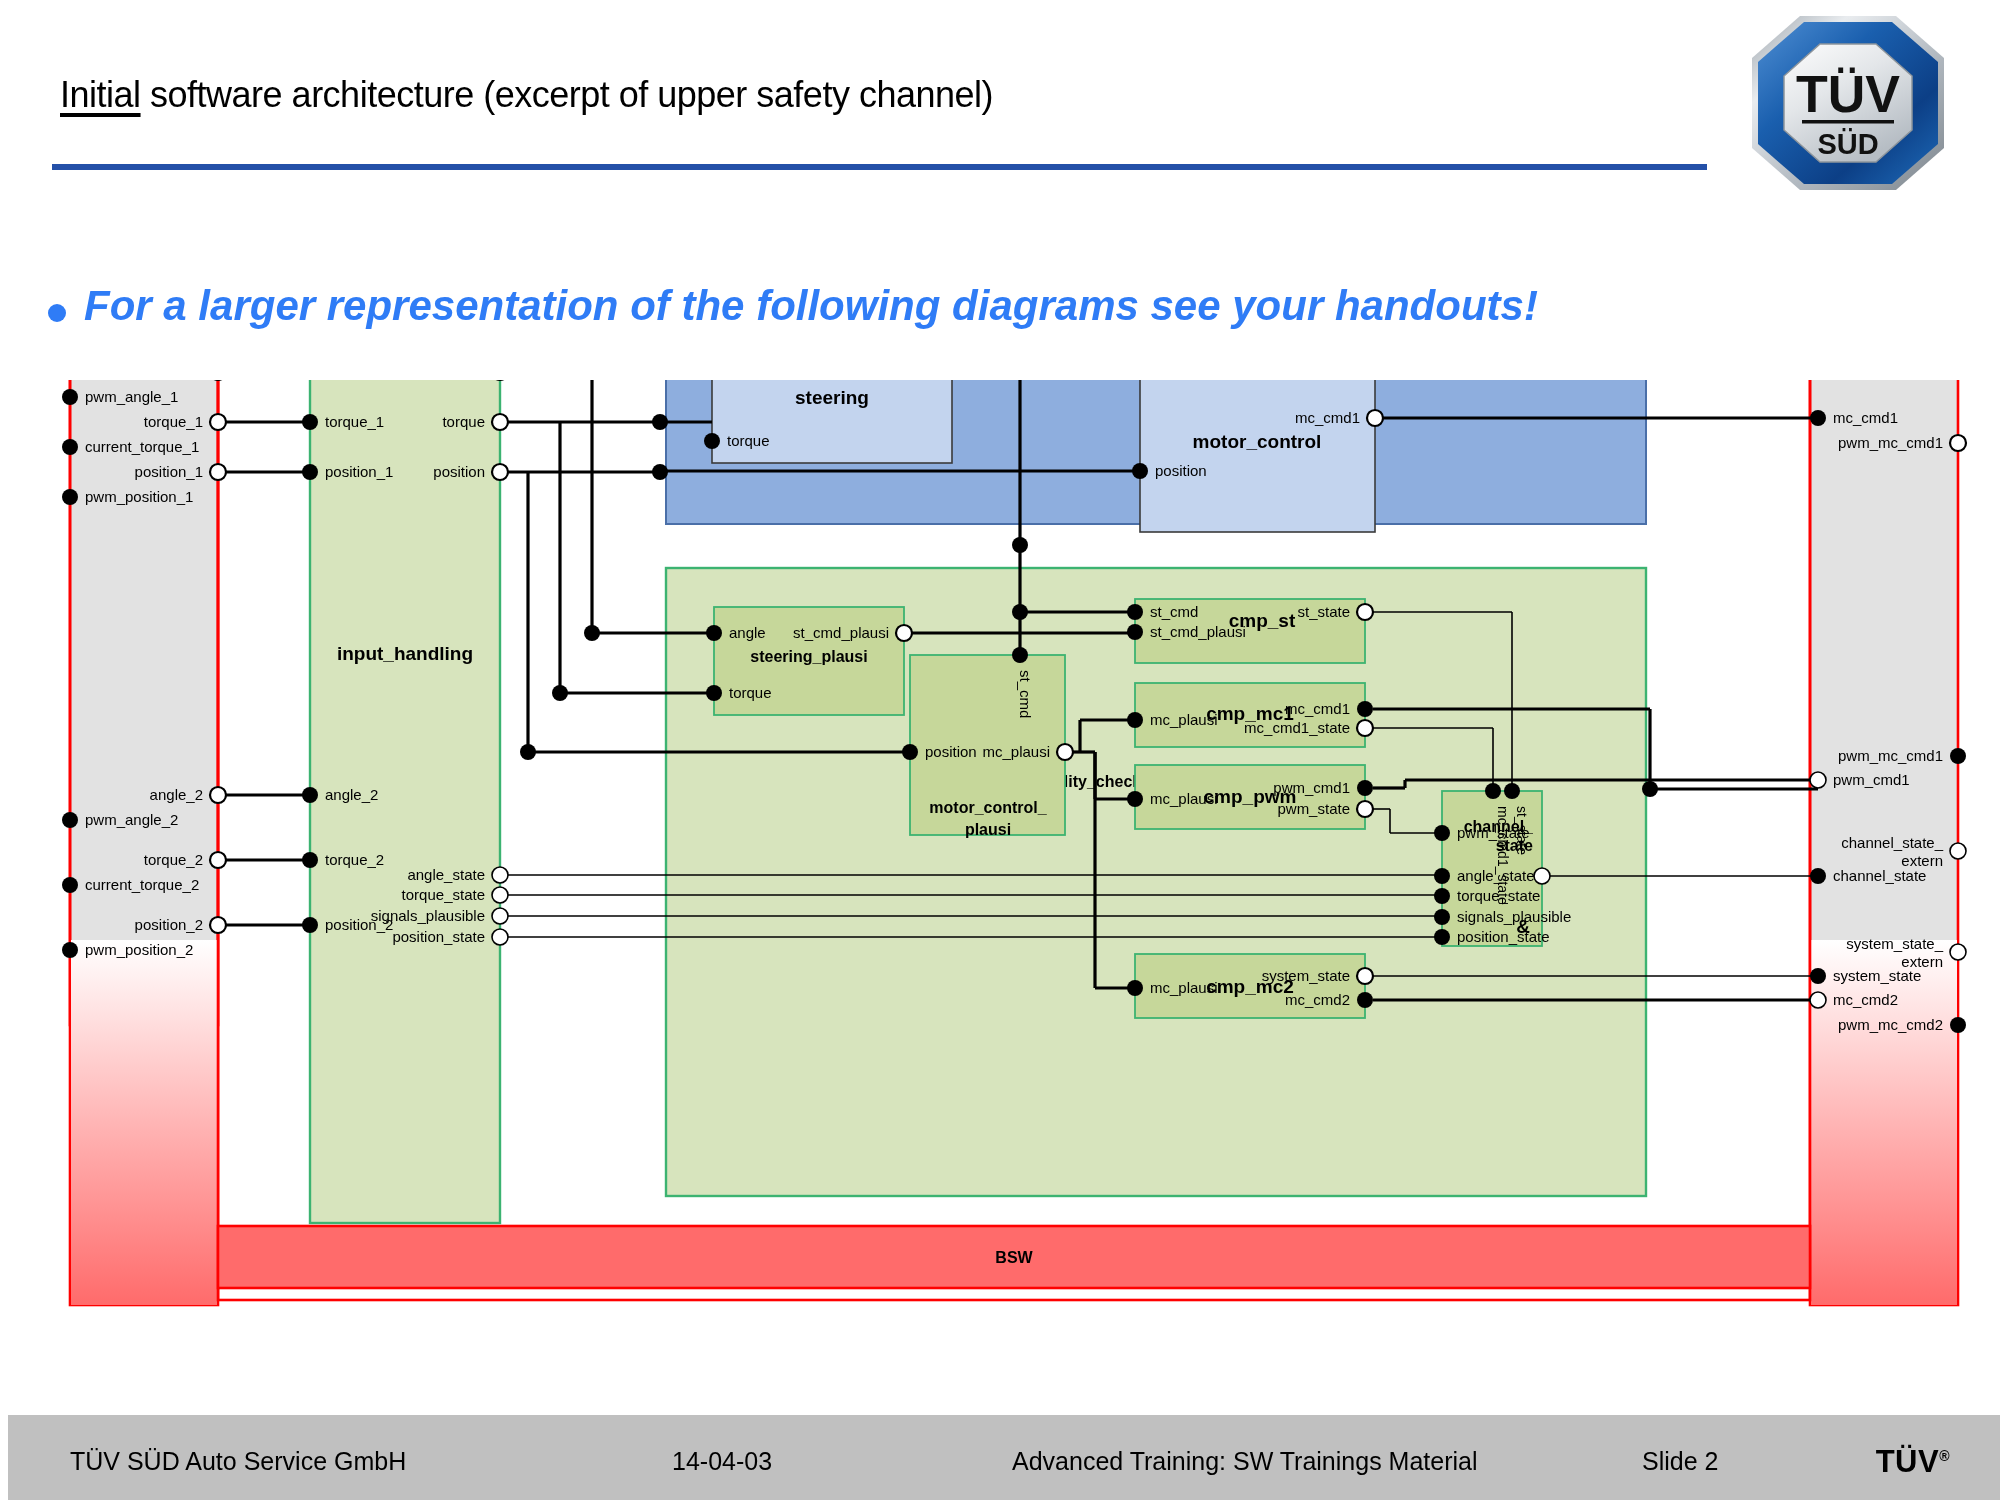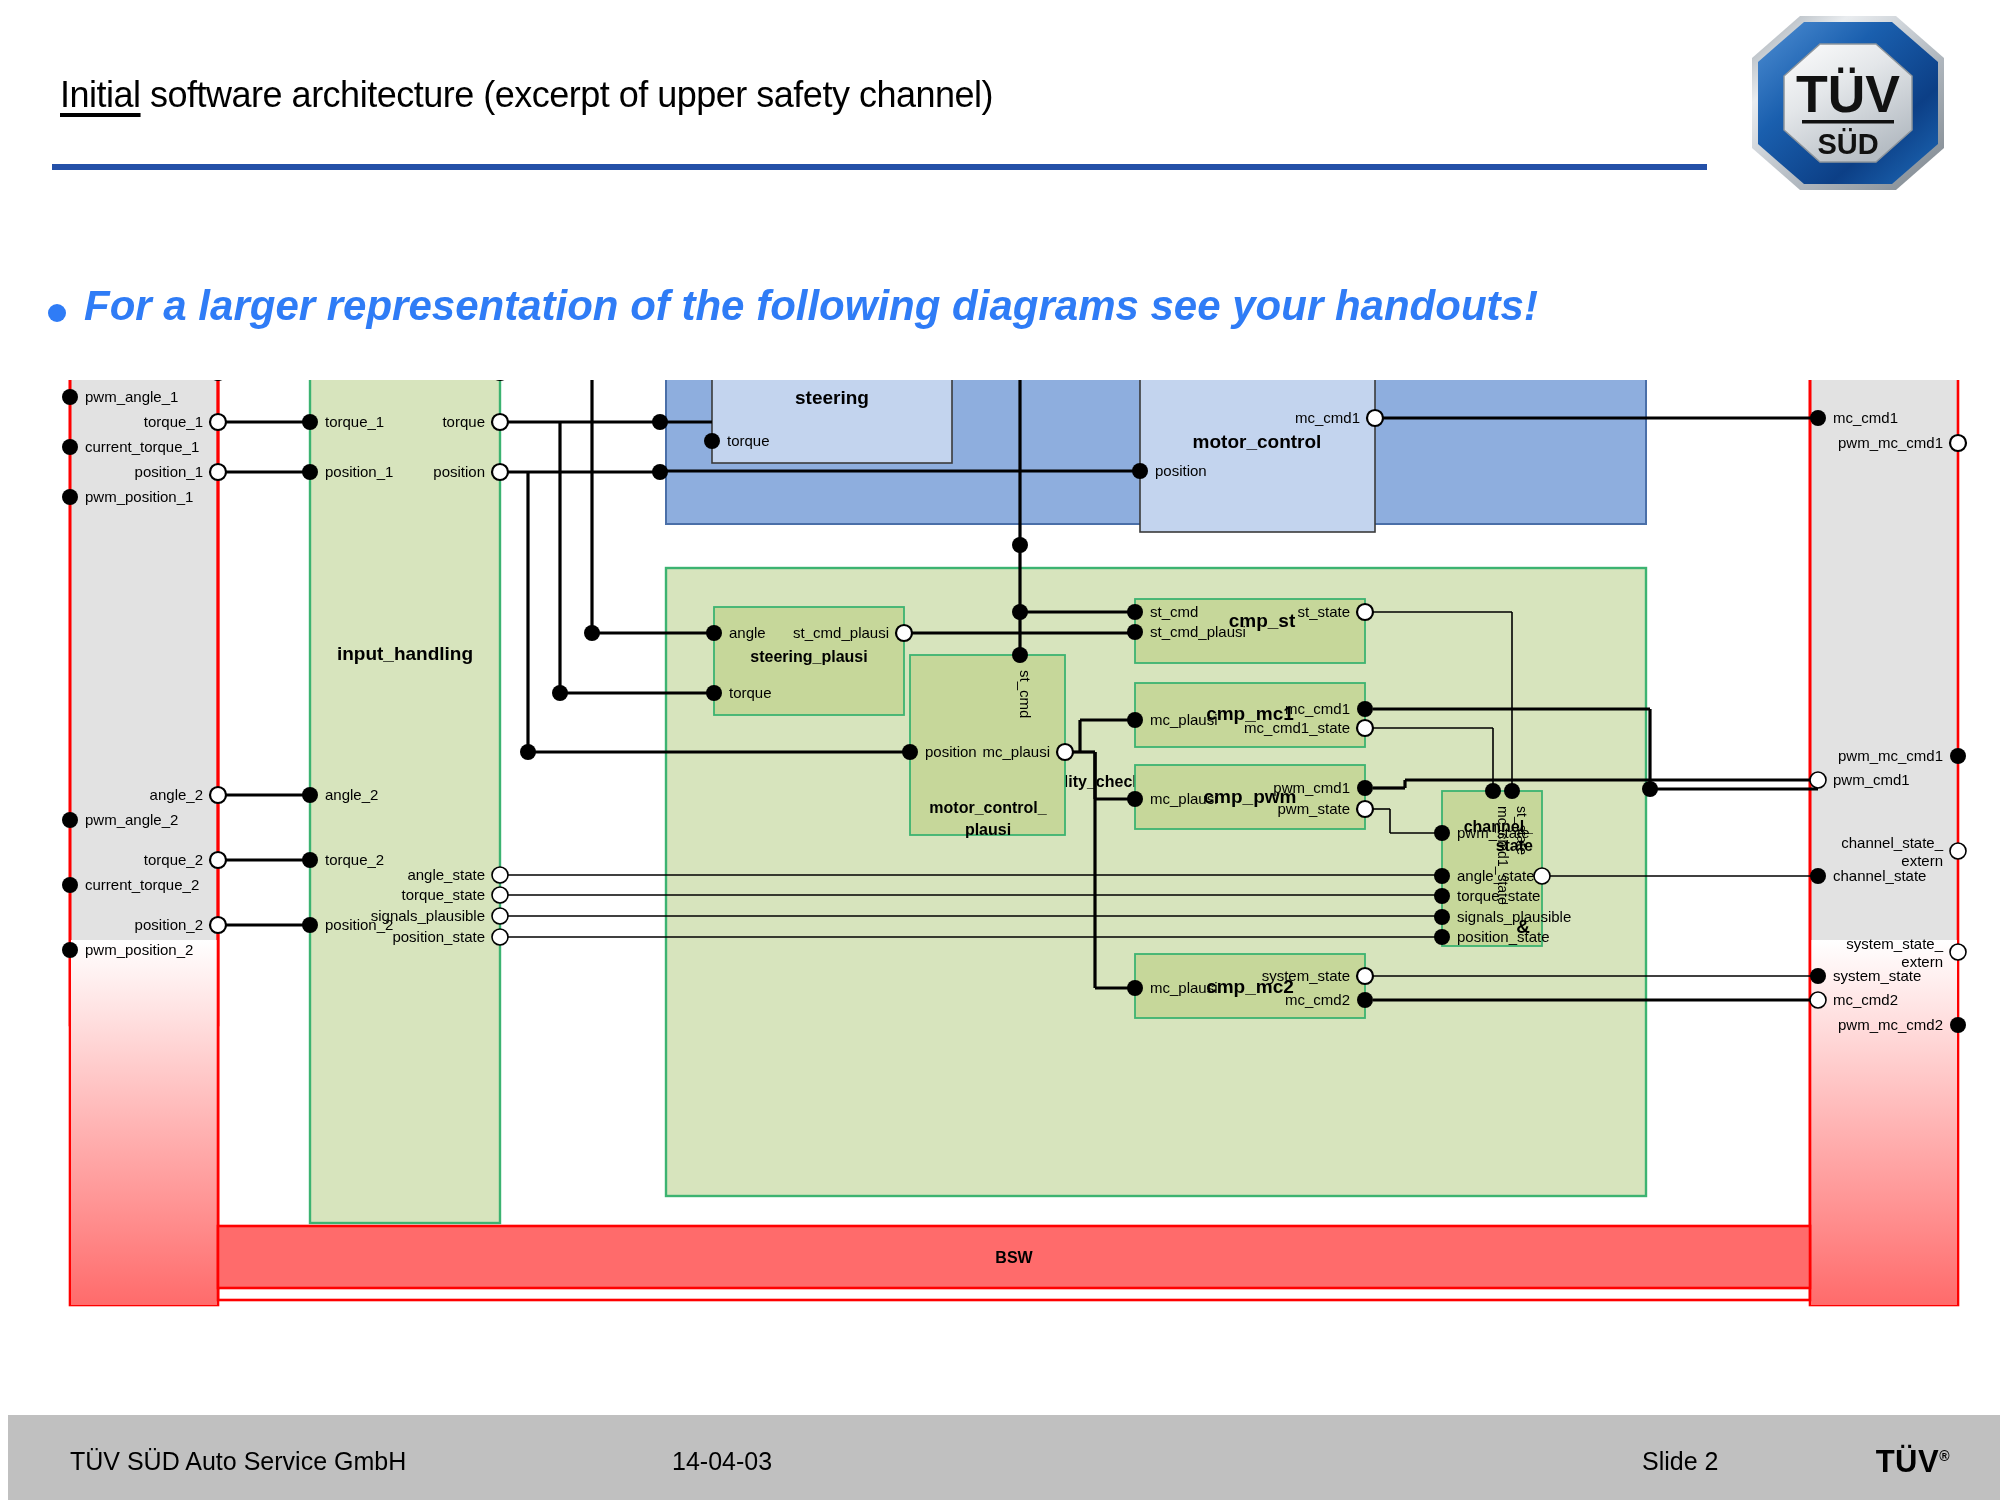--- a/index.html
+++ b/index.html
@@ -465,17 +465,18 @@
     <circle cx="1958" cy="645" r="8" class="pin"></circle>
     <text x="1943" y="650" class="pl" text-anchor="end">pwm_mc_cmd2</text>
   </g>
 </svg>
 </div>
 
 <div class="footer-rule"></div>
 <div class="footer-bar">
   <div class="footer-item f-company">TÜV SÜD Auto Service GmbH</div>
   <div class="footer-item f-date">14-04-03</div>
+  <div class="footer-item f-course">Advanced Training: SW Trainings Material</div>
   <div class="footer-item f-slide">Slide 2</div>
   <div class="footer-item f-logo">
     <span>TÜV</span><sup>®</sup>
   </div>
 </div>
 
 </body></html>

